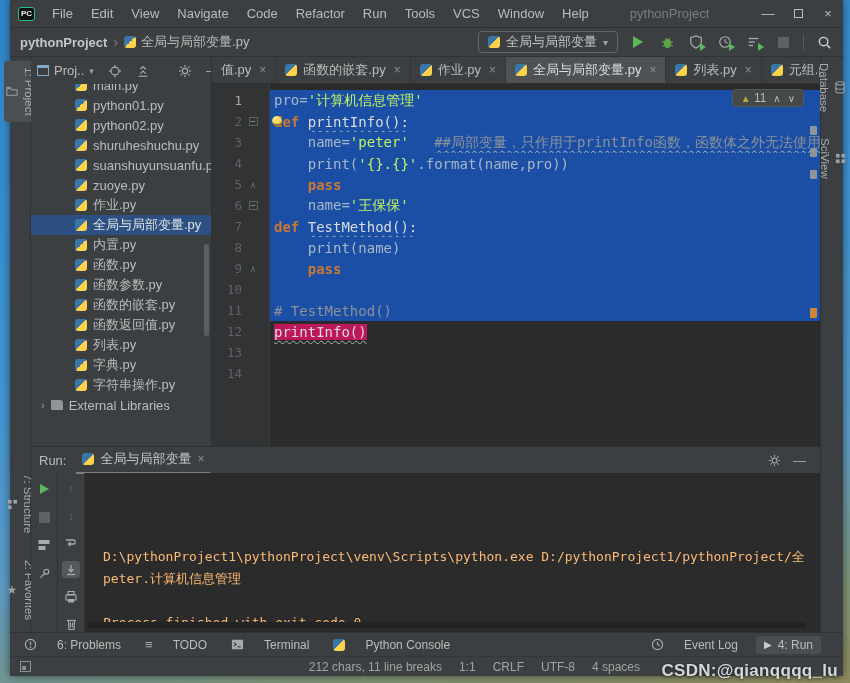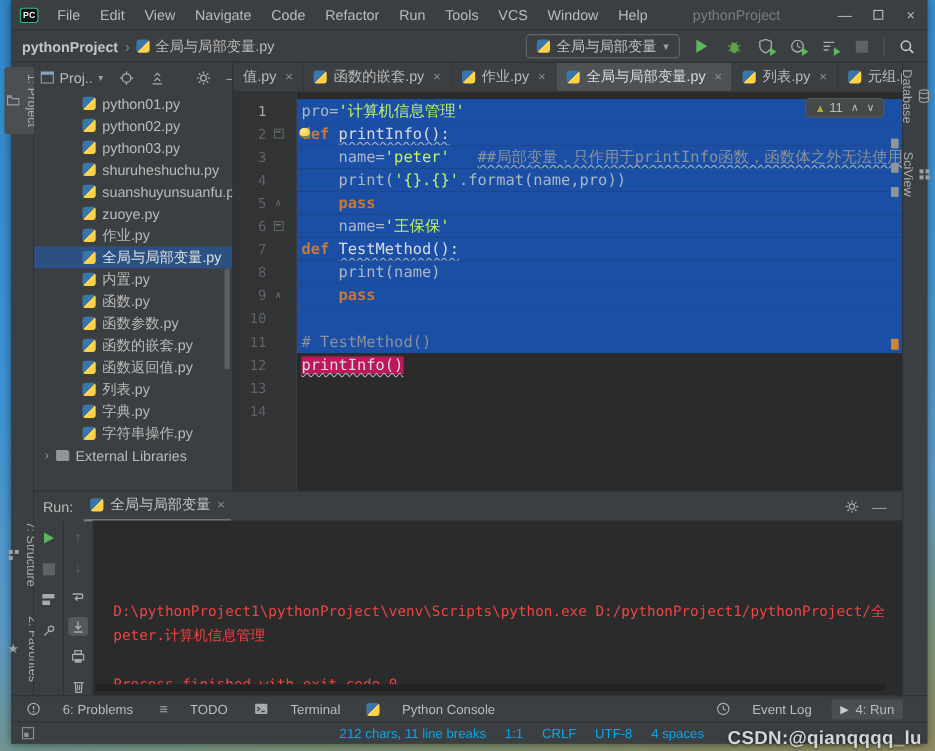--- a/index.html
+++ b/index.html
@@ -92,29 +92,29 @@
   .run-header { height:26px; flex:none; display:flex; align-items:center; padding:0 8px; gap:10px; }
   .run-label { color:#bbb; }
   .run-tab { display:flex; align-items:center; gap:6px; padding:3px 6px 4px 6px; border-bottom:2px solid #7d8184; color:#c3c7ca; }
   .run-tab .close { color:#8b9093; font-size:12px; }
   .run-header-right { margin-left:auto; display:flex; align-items:center; gap:12px; padding-right:6px; }
   .run-body { flex:1; display:flex; overflow:hidden; }
   .rtb { width:27px; flex:none; border-right:1px solid #2f3234; display:flex; flex-direction:column; align-items:center; padding-top:7px; gap:10px; }
   .rtb .ic { width:18px; height:18px; display:flex; align-items:center; justify-content:center; color:#a7abae; }
   .ic.active-ic { background:#55595b; border-radius:3px; }
   .ic.dis { color:#63686a; }
-  .console { flex:1; background:#2b2b2b; padding:7px 0 0 18px; font-family:"DejaVu Sans Mono", monospace; font-size:13px; line-height:22px; color:#ef4444; position:relative; overflow:hidden; white-space:pre; }
+  .console { flex:1; background:#2b2b2b; padding:7px 0 0 18px; font-family:"DejaVu Sans Mono", monospace; font-size:13px; line-height:22px; color:#fdba74; position:relative; overflow:hidden; white-space:pre; }
   .console-hscroll { position:absolute; left:2px; right:14px; bottom:4px; height:6px; background:#212324; border-radius:3px; }
 
   
   .bottombar { height:24px; flex:none; background:#3c3f41; border-top:1px solid #2f3234; display:flex; align-items:center; padding:0 14px; gap:24px; font-size:12px; color:#bbb; }
   .bb-item { display:flex; align-items:center; gap:20px; }
   .bb-right { margin-left:auto; display:flex; align-items:center; gap:18px; margin-right:8px; }
   .bb-run { background:#4a4e50; border-radius:3px; padding:2px 8px; display:flex; gap:6px; align-items:center; }
-  .statusbar { height:20px; flex:none; background:#3c3f41; border-top:1px solid #333638; display:flex; align-items:center; padding:0 10px; font-size:12px; color:#0ea5e9; }
+  .statusbar { height:20px; flex:none; background:#3c3f41; border-top:1px solid #333638; display:flex; align-items:center; padding:0 10px; font-size:12px; color:#a3a3a3; }
   .sb-right { margin-left:auto; display:flex; gap:17px; padding-right:193px; }
   .sb-frame { width:11px; height:11px; border:1px solid #8b9093; position:relative; }
   .sb-frame::after { content:""; position:absolute; left:1px; bottom:1px; width:4px; height:4px; background:#8b9093; }
   .watermark { position:absolute; right:12px; bottom:2px; font-size:17px; font-weight:bold; color:#d4d7d9; letter-spacing:.3px; text-shadow:0 1px 3px rgba(0,0,0,.55); z-index:60; }
 
   svg.icn { display:block; }
 </style>
 </head>
 <body>
 
@@ -265,31 +265,31 @@
               <line x1="3" y1="3" x2="4.7" y2="4.7"></line>
                 <line x1="11.3" y1="11.3" x2="13" y2="13"></line>
               <line x1="13" y1="3" x2="11.3" y2="4.7"></line>
                 <line x1="4.7" y1="11.3" x2="3" y2="13"></line>
             </g>
           </svg>
         </span>
         <span style="color:#a7abae;">—</span>
       </div>
       <div class="tree">
+        <div class="tree-row first">
+            <span class="pyico"></span>
+            <span>main.py</span>
+          </div>
         <div class="tree-row">
             <span class="pyico"></span>
             <span>python01.py</span>
           </div>
         <div class="tree-row">
             <span class="pyico"></span>
             <span>python02.py</span>
-          </div>
-        <div class="tree-row">
-            <span class="pyico"></span>
-            <span>python03.py</span>
           </div>
         <div class="tree-row">
             <span class="pyico"></span>
             <span>shuruheshuchu.py</span>
           </div>
         <div class="tree-row">
             <span class="pyico"></span>
             <span>suanshuyunsuanfu.py</span>
           </div>
         <div class="tree-row">

